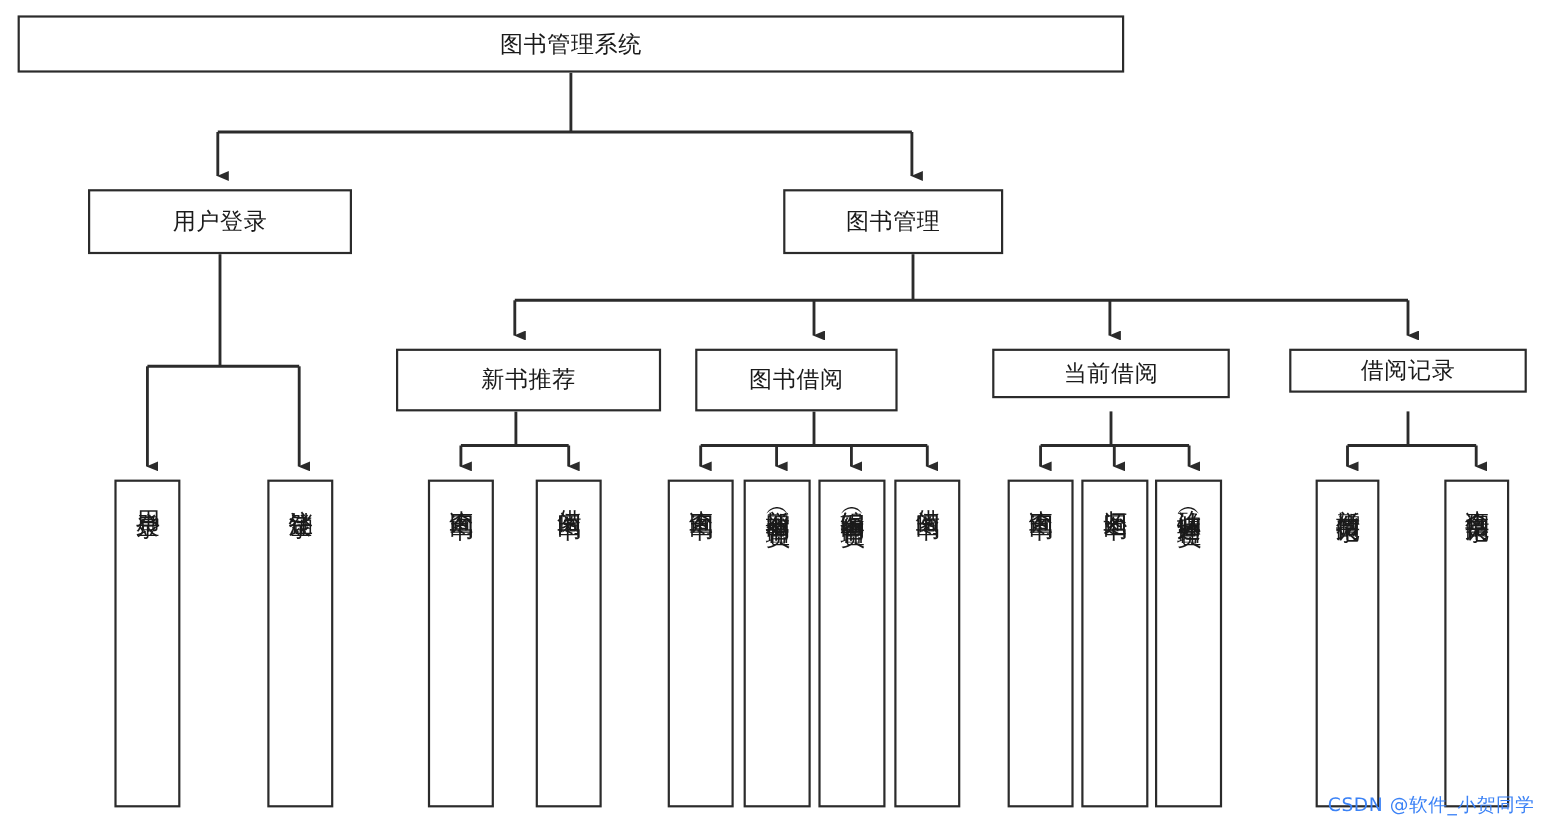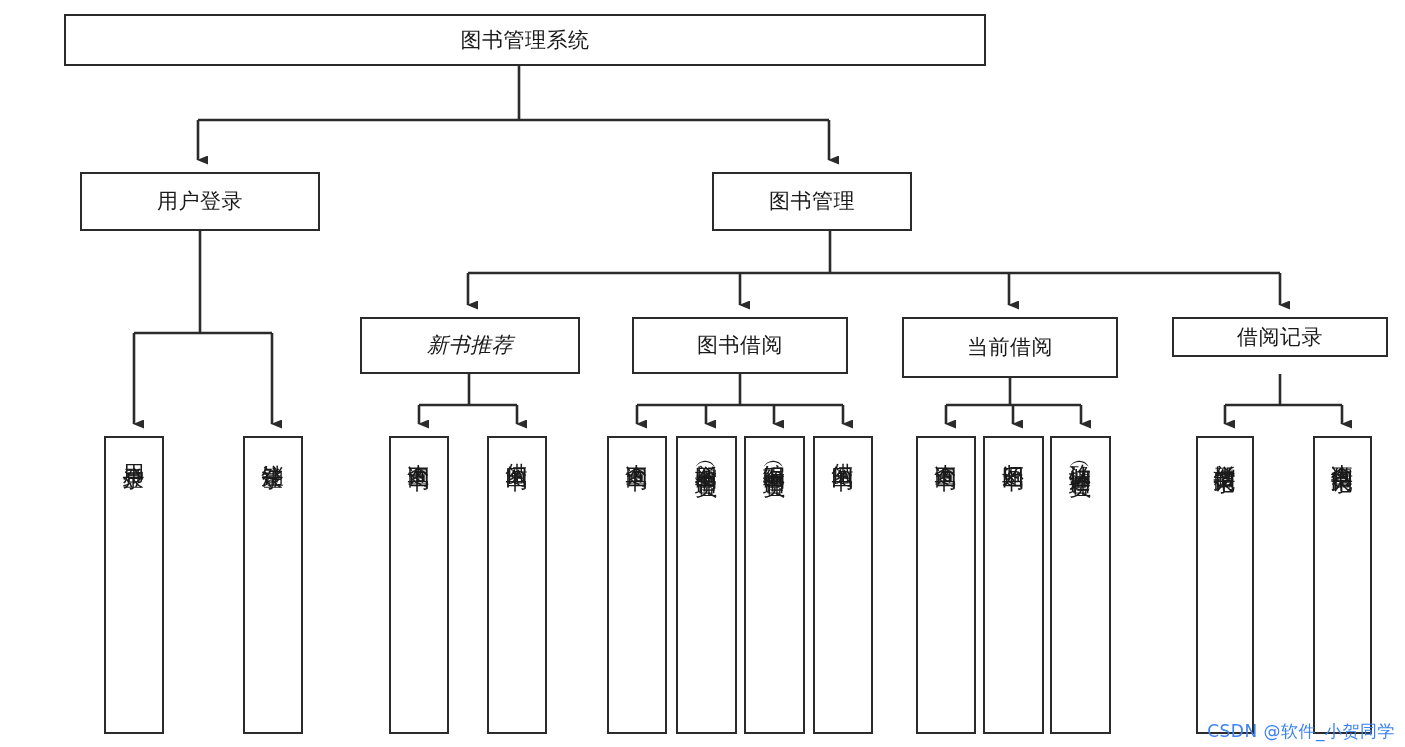--- a/index.html
+++ b/index.html
@@ -118,38 +118,38 @@
       <path d="M 1013,405 L 1013,424" marker-end="url(#arrowhead)"></path>
       <path d="M 1081,405 L 1081,424" marker-end="url(#arrowhead)"></path>
 
       <path d="M 1280,374 L 1280,405"></path>
       <path d="M 1225,405 L 1342,405"></path>
       <path d="M 1225,405 L 1225,424" marker-end="url(#arrowhead)"></path>
       <path d="M 1342,405 L 1342,424" marker-end="url(#arrowhead)"></path>
     </g>
   </svg>
 
-  <div class="node horizontal" style="left: 16px; top: 14px; width: 922px; height: 52px; margin-left: 48px;">
+  <div class="node horizontal" style="left: 16px; top: 14px; width: 1006px; height: 52px;">
     <span class="label">图书管理系统</span>
   </div>
 
   <div class="node horizontal" style="left: 80px; top: 172px; width: 240px; height: 59px;">
     <span class="label">用户登录</span>
   </div>
   <div class="node horizontal" style="left: 712px; top: 172px; width: 200px; height: 59px;">
     <span class="label">图书管理</span>
   </div>
 
-  <div class="node horizontal" style="left: 360px; top: 317px; width: 220px; height: 57px; font-style: italic;">
+  <div class="node horizontal" style="left: 360px; top: 317px; width: 241px; height: 57px;">
     <span class="label">新书推荐</span>
   </div>
-  <div class="node horizontal" style="left: 632px; top: 317px; width: 216px; height: 57px;">
+  <div class="node horizontal" style="left: 632px; top: 317px; width: 184px; height: 57px;">
     <span class="label">图书借阅</span>
   </div>
-  <div class="node horizontal" style="left: 902px; top: 317px; width: 216px; height: 61px;">
+  <div class="node horizontal" style="left: 902px; top: 317px; width: 216px; height: 45px;">
     <span class="label">当前借阅</span>
   </div>
   <div class="node horizontal" style="left: 1172px; top: 317px; width: 216px; height: 40px;">
     <span class="label">借阅记录</span>
   </div>
 
   <div class="node vertical" style="left: 104px; top: 436px; width: 60px; height: 298px;">
     <span class="label">用户登录</span>
   </div>
   <div class="node vertical" style="left: 243px; top: 436px; width: 60px; height: 298px;">

